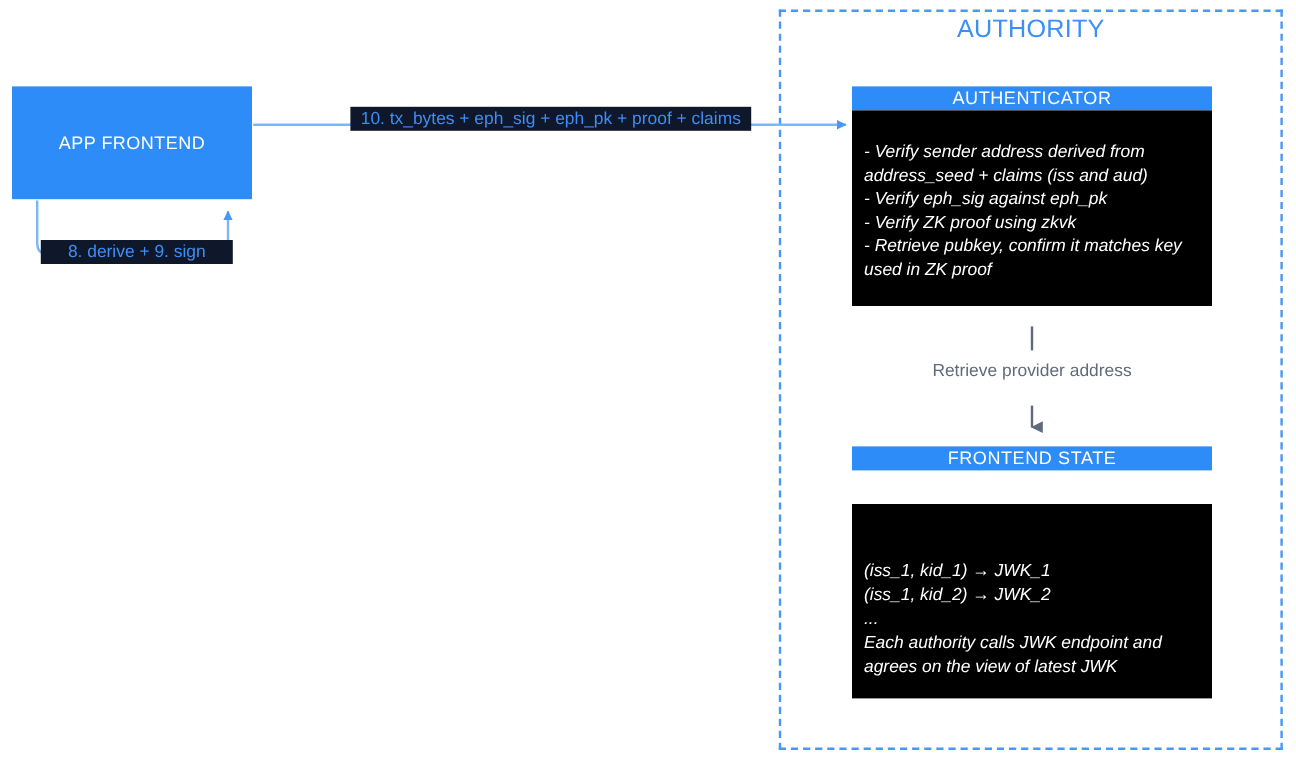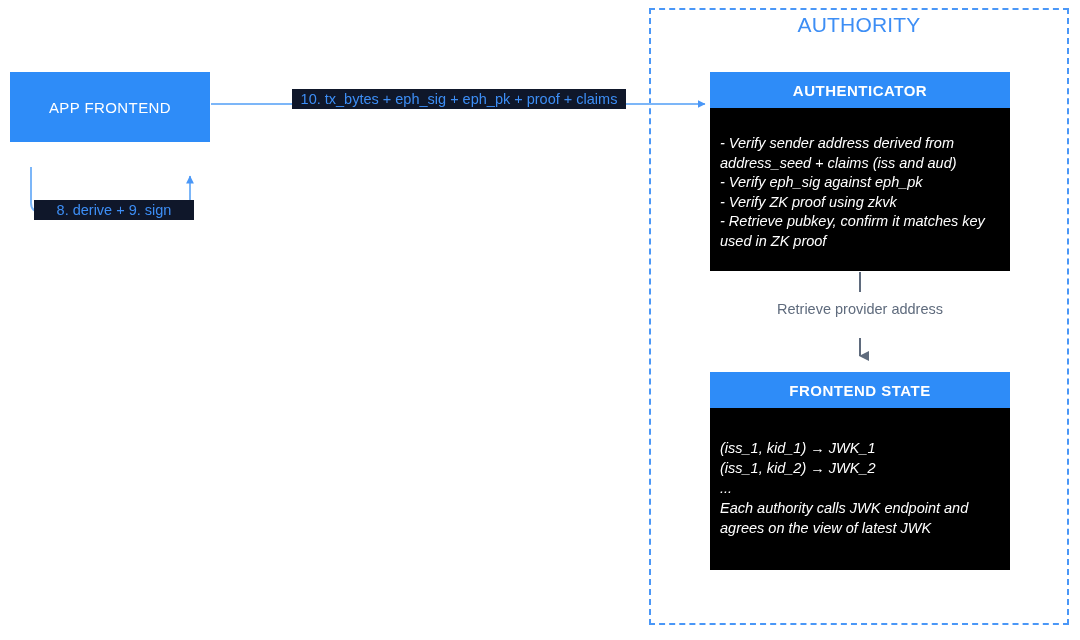--- a/index.html
+++ b/index.html
@@ -56,51 +56,52 @@
     color: #ffffff;
     display: flex;
     align-items: center;
     justify-content: center;
     font-size: 15px;
     letter-spacing: .4px;
   }
   .node-header {
     background: #2e8cf8;
     color: #ffffff;
-    height: 36px;
+    height: 20px;
     display: flex;
     align-items: center;
     justify-content: center;
     font-size: 15px;
-    font-weight: 700;
+    font-weight: 400;
     letter-spacing: .5px;
     box-sizing: border-box;
   }
   .node-body {
     background: #000000;
     color: #ffffff;
     box-sizing: border-box;
     padding: 26px 10px 10px 10px;
     font-size: 14.5px;
     line-height: 19.5px;
     overflow: hidden;
     white-space: pre-line;
     font-style: italic;
   }
   .node-body.state-body {
-    padding-top: 30px;
+    padding-top: 46px;
     line-height: 20px;
+    margin-top: 28px;
   }
 
   
   #app-frontend {
     left: 10px;
     top: 72px;
     width: 200px;
-    height: 70px;
+    height: 94px;
   }
   #authenticator {
     left: 710px;
     top: 72px;
     width: 300px;
     height: 199px;
   }
   #authenticator .node-body { height: 163px; }
 
   #authority-state {

